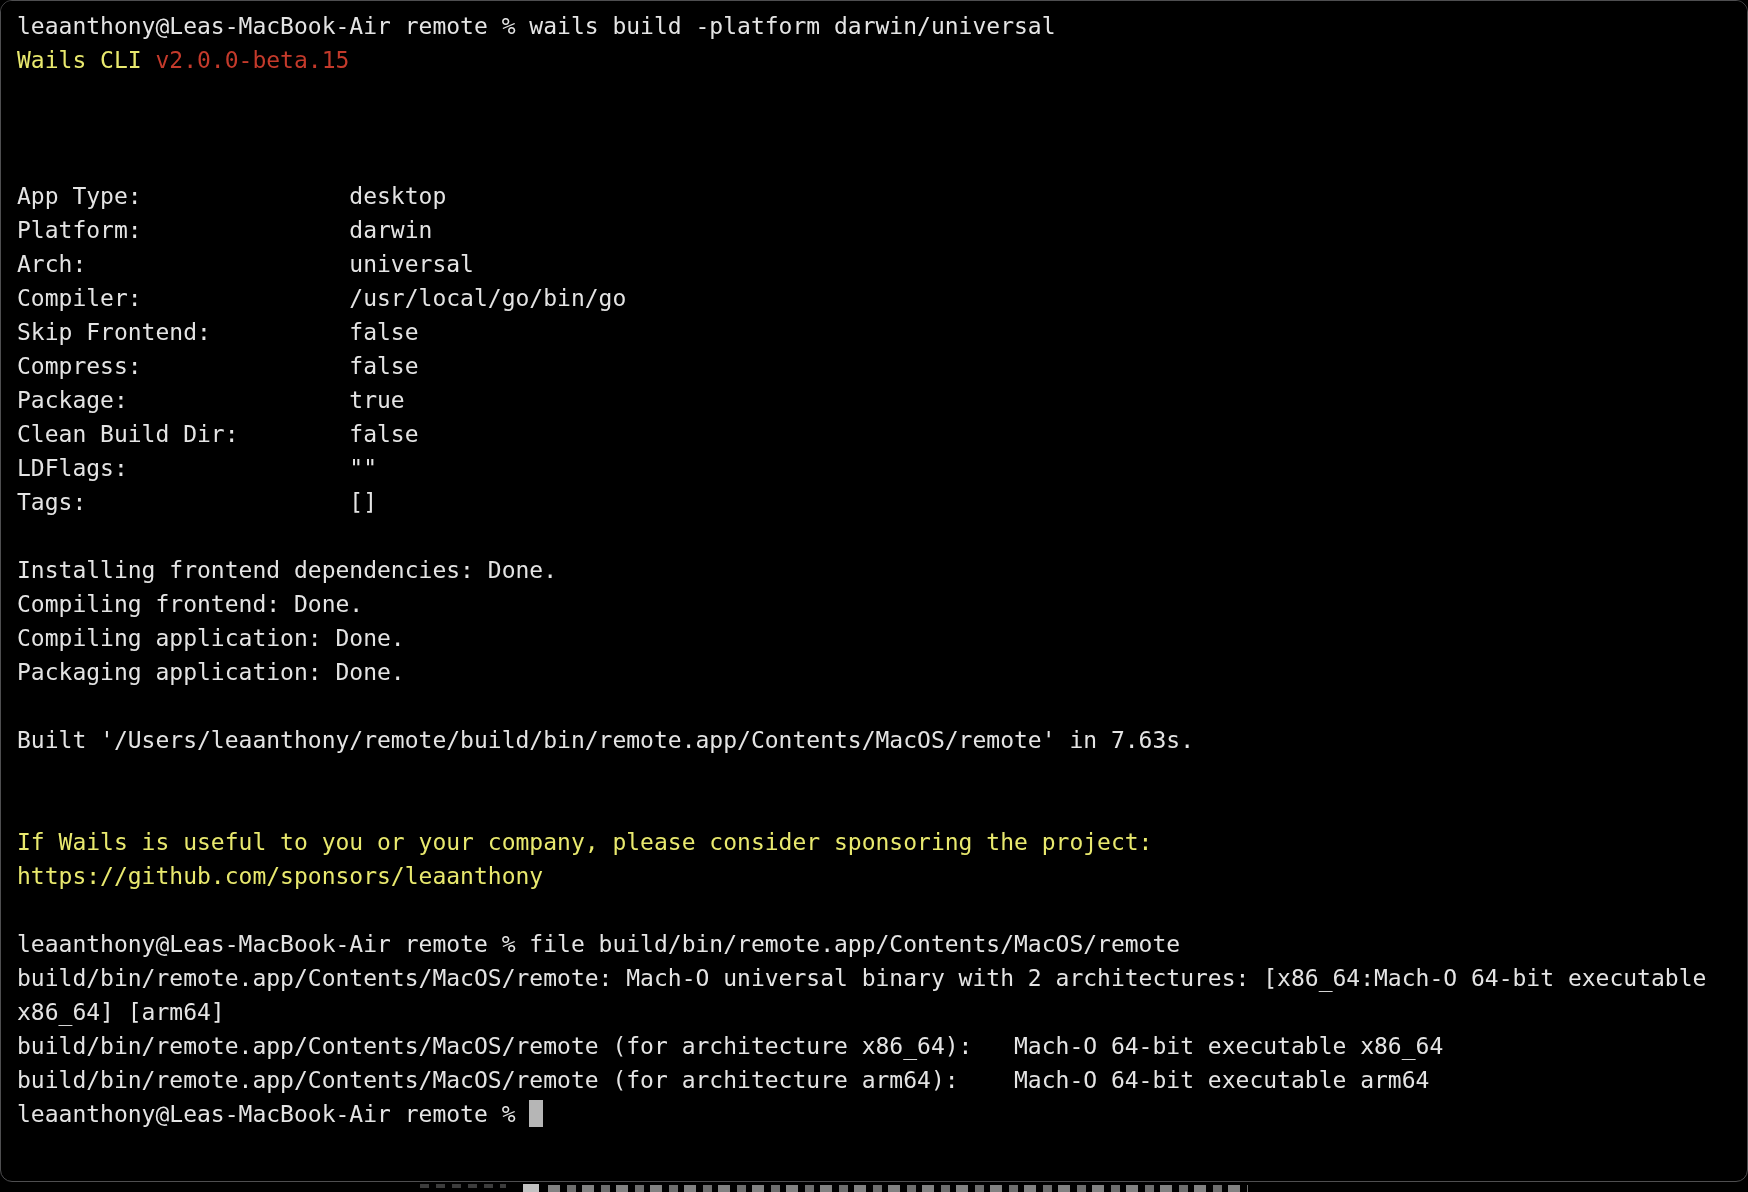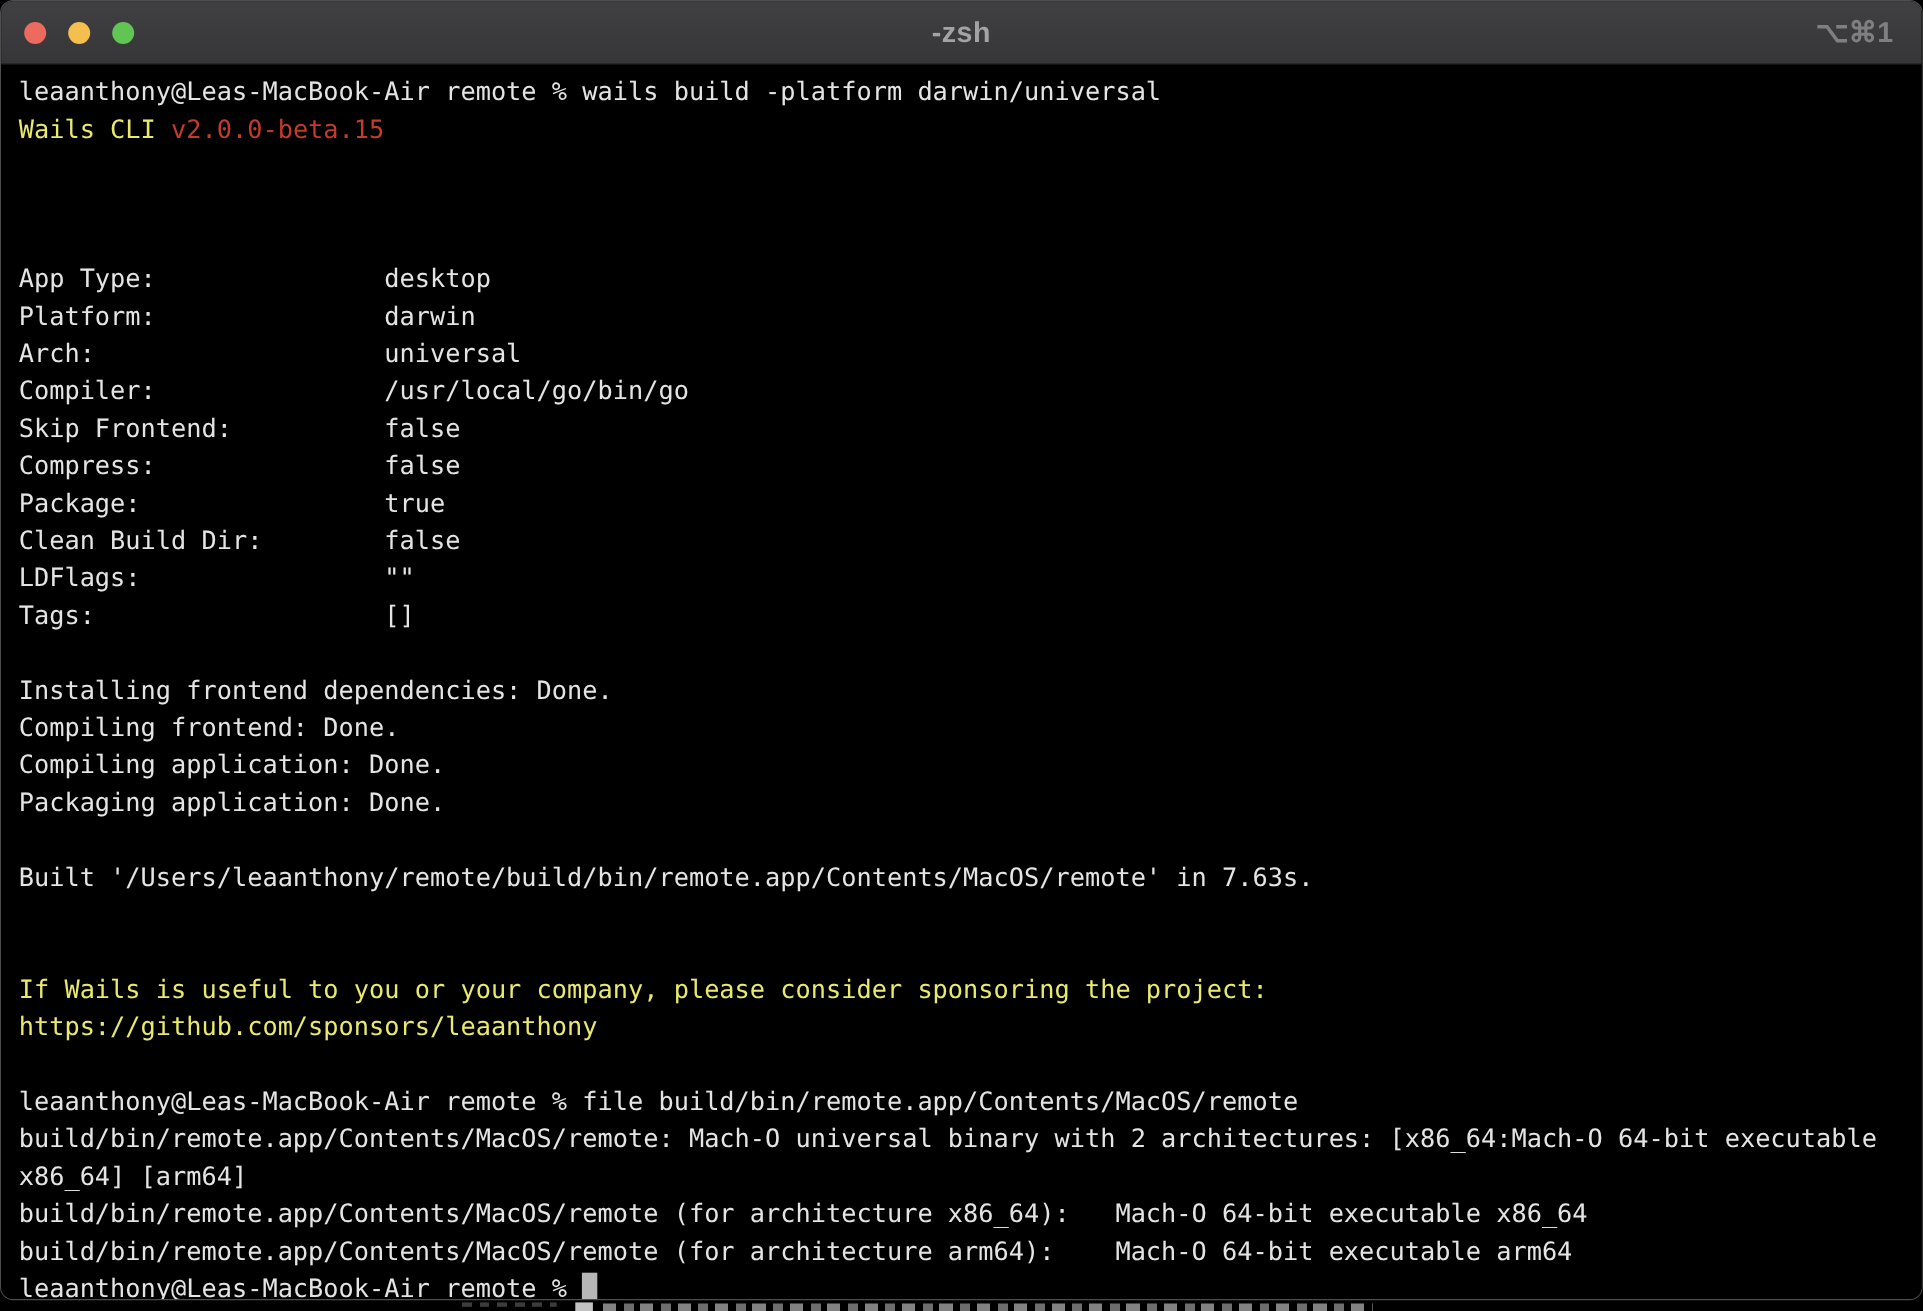--- a/index.html
+++ b/index.html
@@ -68,29 +68,20 @@
   }
   .artifact-text {
     position: absolute; left: 548px; top: 1px; width: 700px; height: 7px;
     background: repeating-linear-gradient(90deg, #828282 0 12px, transparent 12px 19px, #6e6e6e 19px 28px, transparent 28px 34px);
   }
 </style>
 </head>
 <body>
 
 <div class="window">
-  <div class="titlebar">
-    <div class="lights">
-      <button class="light" style="background: rgb(236, 106, 94);"></button>
-      <button class="light" style="background: rgb(245, 191, 79);"></button>
-      <button class="light" style="background: rgb(97, 197, 84);"></button>
-    </div>
-    <span class="title">-zsh</span>
-    <span class="shortcut">⌥⌘1</span>
-  </div>
 
   <div class="screen" style="background: rgb(0, 0, 0); color: rgb(228, 228, 228);"><div class="term-line"><span style="color: rgb(228, 228, 228);">leaanthony@Leas-MacBook-Air remote % wails build -platform darwin/universal</span></div><div class="term-line"><span style="color: rgb(233, 233, 110);">Wails CLI </span><span style="color: rgb(196, 58, 43);">v2.0.0-beta.15</span></div><div class="term-line"></div><div class="term-line"></div><div class="term-line"></div><div class="term-line"><span style="color: rgb(228, 228, 228);">App Type:               desktop</span></div><div class="term-line"><span style="color: rgb(228, 228, 228);">Platform:               darwin</span></div><div class="term-line"><span style="color: rgb(228, 228, 228);">Arch:                   universal</span></div><div class="term-line"><span style="color: rgb(228, 228, 228);">Compiler:               /usr/local/go/bin/go</span></div><div class="term-line"><span style="color: rgb(228, 228, 228);">Skip Frontend:          false</span></div><div class="term-line"><span style="color: rgb(228, 228, 228);">Compress:               false</span></div><div class="term-line"><span style="color: rgb(228, 228, 228);">Package:                true</span></div><div class="term-line"><span style="color: rgb(228, 228, 228);">Clean Build Dir:        false</span></div><div class="term-line"><span style="color: rgb(228, 228, 228);">LDFlags:                ""</span></div><div class="term-line"><span style="color: rgb(228, 228, 228);">Tags:                   []</span></div><div class="term-line"></div><div class="term-line"><span style="color: rgb(228, 228, 228);">Installing frontend dependencies: Done.</span></div><div class="term-line"><span style="color: rgb(228, 228, 228);">Compiling frontend: Done.</span></div><div class="term-line"><span style="color: rgb(228, 228, 228);">Compiling application: Done.</span></div><div class="term-line"><span style="color: rgb(228, 228, 228);">Packaging application: Done.</span></div><div class="term-line"></div><div class="term-line"><span style="color: rgb(228, 228, 228);">Built '/Users/leaanthony/remote/build/bin/remote.app/Contents/MacOS/remote' in 7.63s.</span></div><div class="term-line"></div><div class="term-line"></div><div class="term-line"><span style="color: rgb(233, 233, 110);">If Wails is useful to you or your company, please consider sponsoring the project:</span></div><div class="term-line"><span style="color: rgb(233, 233, 110);">https://github.com/sponsors/leaanthony</span></div><div class="term-line"></div><div class="term-line"><span style="color: rgb(228, 228, 228);">leaanthony@Leas-MacBook-Air remote % file build/bin/remote.app/Contents/MacOS/remote</span></div><div class="term-line"><span style="color: rgb(228, 228, 228);">build/bin/remote.app/Contents/MacOS/remote: Mach-O universal binary with 2 architectures: [x86_64:Mach-O 64-bit executable</span></div><div class="term-line"><span style="color: rgb(228, 228, 228);">x86_64] [arm64]</span></div><div class="term-line"><span style="color: rgb(228, 228, 228);">build/bin/remote.app/Contents/MacOS/remote (for architecture x86_64):   Mach-O 64-bit executable x86_64</span></div><div class="term-line"><span style="color: rgb(228, 228, 228);">build/bin/remote.app/Contents/MacOS/remote (for architecture arm64):    Mach-O 64-bit executable arm64</span></div><div class="term-line"><span style="color: rgb(228, 228, 228);">leaanthony@Leas-MacBook-Air remote % </span><span class="cursor" style="background: rgb(182, 182, 182);"></span></div></div>
 </div>
 
 <div class="artifacts">
   <div class="artifact-faint"></div>
   <div class="artifact-cursor"></div>
   <div class="artifact-text"></div>
 </div>
 

